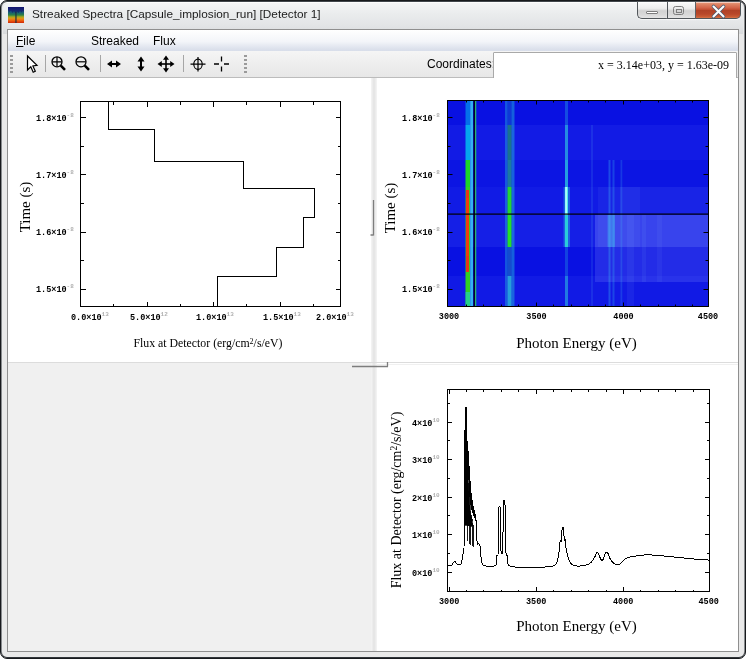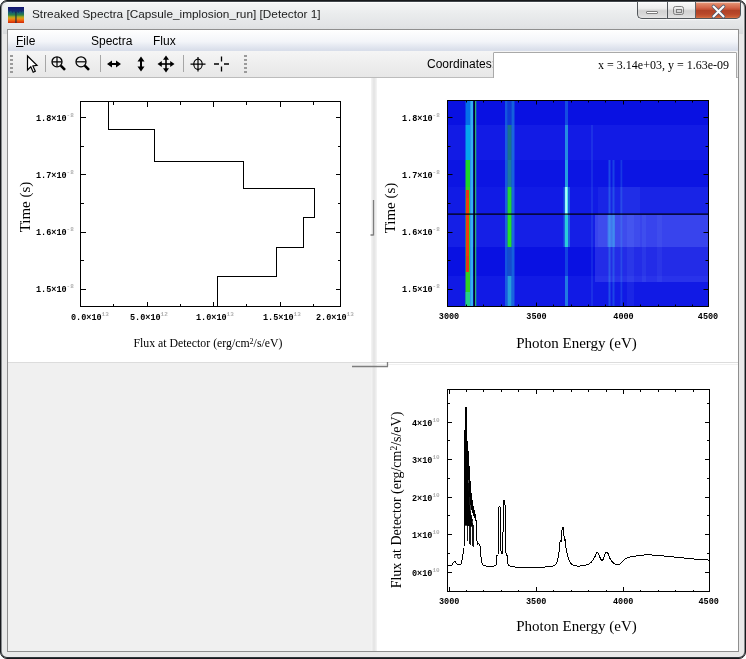--- a/index.html
+++ b/index.html
@@ -92,21 +92,21 @@
         <svg width="45" height="18">
           <path d="M17.5,4.5 L27.5,14.5 M27.5,4.5 L17.5,14.5" stroke="#4a5c72" stroke-width="3.6" stroke-linecap="round"></path>
           <path d="M17.5,4.5 L27.5,14.5 M27.5,4.5 L17.5,14.5" stroke="#fdfdfd" stroke-width="2.1" stroke-linecap="round"></path>
         </svg>
       </div>
   </div>
   <div id="client">
     <div id="menubar">
       <span class="mitem" style="left:8px;"><u>F</u>ile</span>
       <span class="mitem" style="left:42px;margin-top:32px;">View</span>
-      <span class="mitem" style="left:83px;">Spectra</span>
+      <span class="mitem" style="left:83px;">Streaked</span>
       <span class="mitem" style="left:145px;">Flux</span>
     </div>
     <div id="toolbar">
       <div class="grip" style="left:2px;"></div>
       <svg id="tbicons" width="260" height="26" style="left:-8px;top:0;">
 
         <path d="M27.5,5 L27.5,19 L30.8,15.8 L33.2,21.2 L35.3,20.2 L32.9,14.9 L37,14.4 Z" fill="#fff" stroke="#000" stroke-width="1.2" stroke-linejoin="miter"></path>
         <g stroke="#000" fill="none">
 
           <circle cx="57" cy="10.8" r="5" stroke-width="1.3"></circle>

